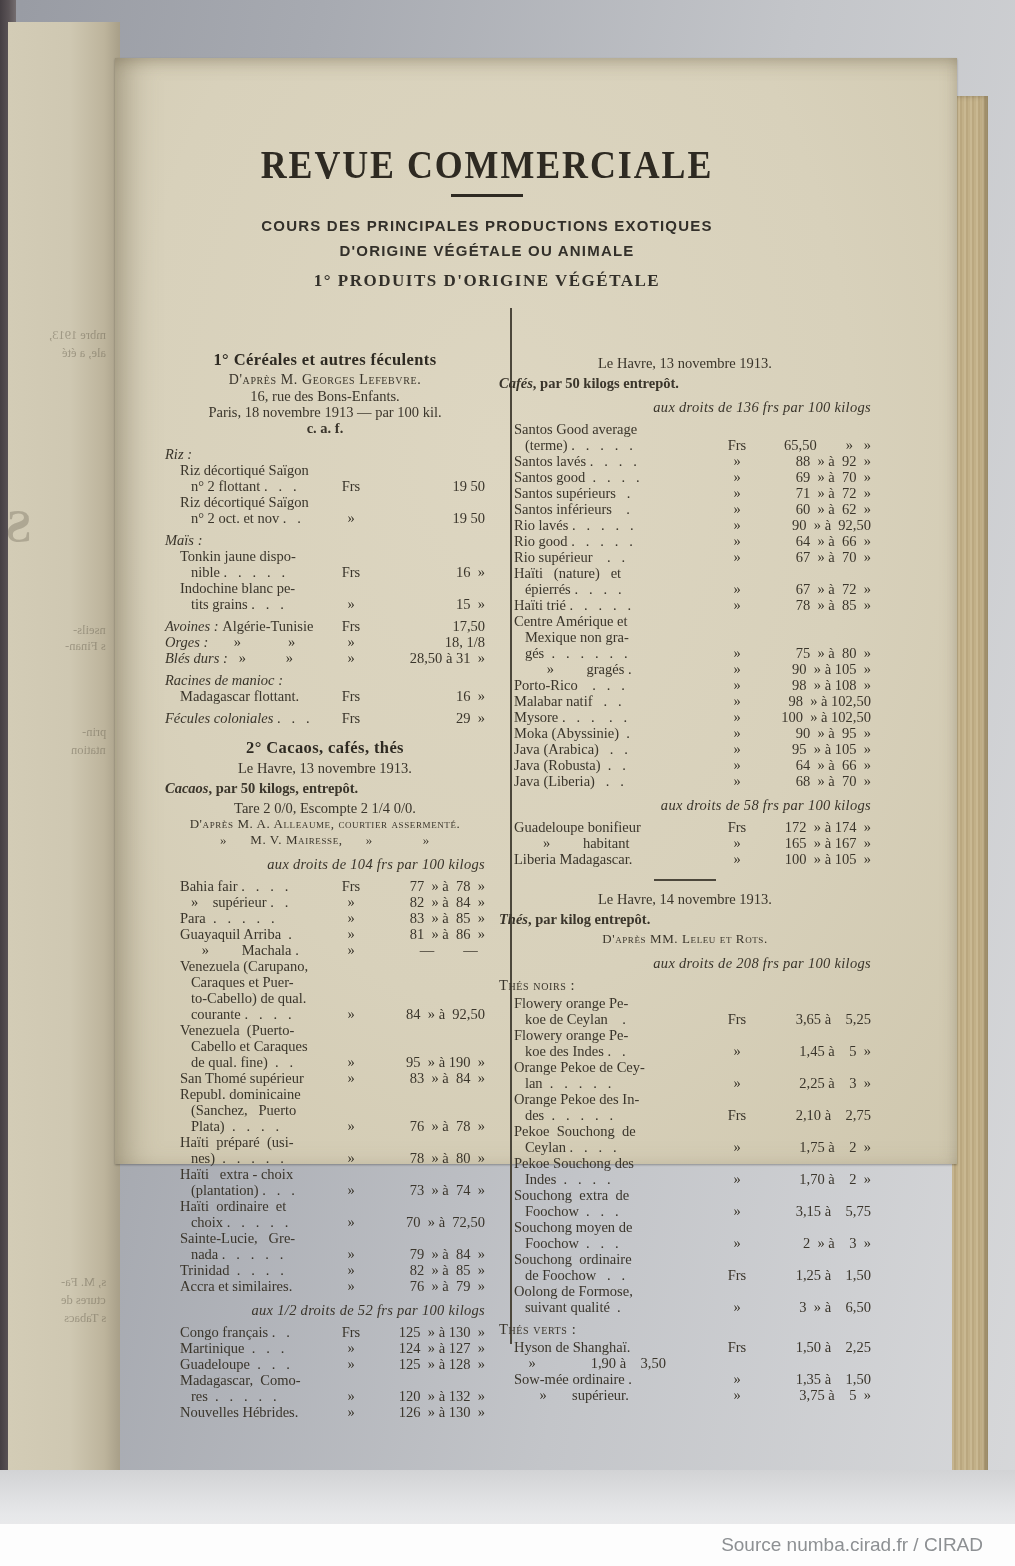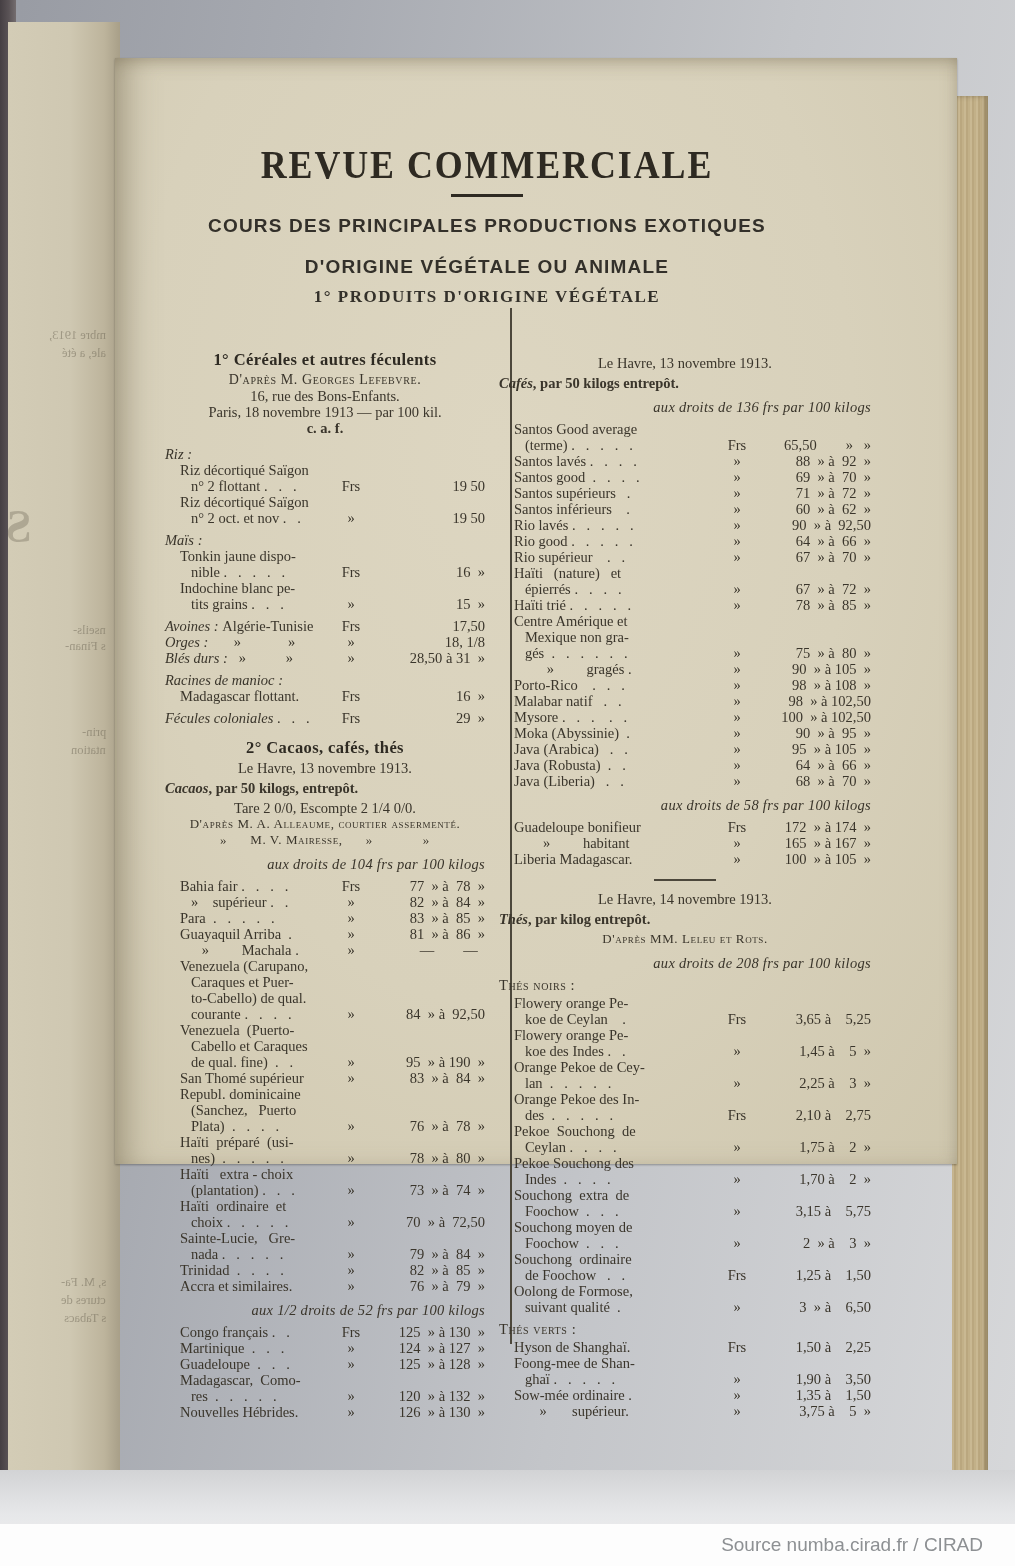--- a/index.html
+++ b/index.html
@@ -39,21 +39,21 @@
   .footer-bar{position:absolute;left:0;top:1524px;width:1015px;height:42px;background:#fdfdfd;
     display:flex;align-items:center;justify-content:flex-end;padding-right:32px;box-sizing:border-box;}
   .footer-bar span{font-family:"Liberation Sans","DejaVu Sans",sans-serif;font-size:19px;color:#8d9093;}
   
   .content{position:absolute;left:22px;top:0;width:740px;height:100%;}
   .hdr{position:absolute;left:0;top:88px;width:700px;text-align:center;}
   .hdr .title{font-family:"Liberation Serif","DejaVu Serif",serif;font-weight:bold;
     font-size:37px;letter-spacing:2px;color:#2e2a22;transform:scale(.97,1.08);line-height:1;}
   .hdr .rule{width:72px;height:3px;background:#2e2a22;margin:11px auto 16px;}
   .hdr .sub1,.hdr .sub2{font-family:"Liberation Sans","DejaVu Sans",sans-serif;font-weight:bold;
-    font-size:19px;letter-spacing:1.2px;color:#33302a;line-height:25px;margin-top:16px;}
+    font-size:15px;letter-spacing:1.2px;color:#33302a;line-height:25px;}
   .hdr .sub3{margin-top:8px;font-weight:bold;font-size:17px;letter-spacing:1.5px;color:#33302a;}
   .vrule{position:absolute;left:373px;top:250px;width:1.5px;height:1036px;background:#4c473b;}
   .col{position:absolute;font-size:14.5px;line-height:16px;margin-top:44px;}
   .col-left{left:28px;top:248px;width:320px;}
   .col-right{left:362px;top:250px;width:372px;}
   .sec-head{font-weight:bold;font-size:16.5px;text-align:center;color:#2e2a22;margin:2px 0 4px;letter-spacing:.4px;}
   .caps{font-variant:small-caps;letter-spacing:.6px;text-align:center;white-space:pre;}
   .center{text-align:center;}
   .dateline{text-align:center;margin:3px 0;}
   .prodline{margin:4px 0;font-weight:600;}
@@ -575,22 +575,20 @@
       <div class="capslabel">Thés verts :</div>
       <div class="rows">
 
           <div class="row entry">
             <span class="lbl"><span>Hyson de Shanghaï. </span></span>
             <span class="unit">Frs</span>
             <span class="price">1,50 à    2,25</span>
           </div>
 
           <div class="row entry">
-            <span class="lbl"><span>Foong-mee de Shan-
-   ghaï .   .   .   .   . </span></span>
             <span class="unit">»</span>
             <span class="price">1,90 à    3,50</span>
           </div>
 
           <div class="row entry">
             <span class="lbl"><span>Sow-mée ordinaire . </span></span>
             <span class="unit">»</span>
             <span class="price">1,35 à    1,50</span>
           </div>
 

